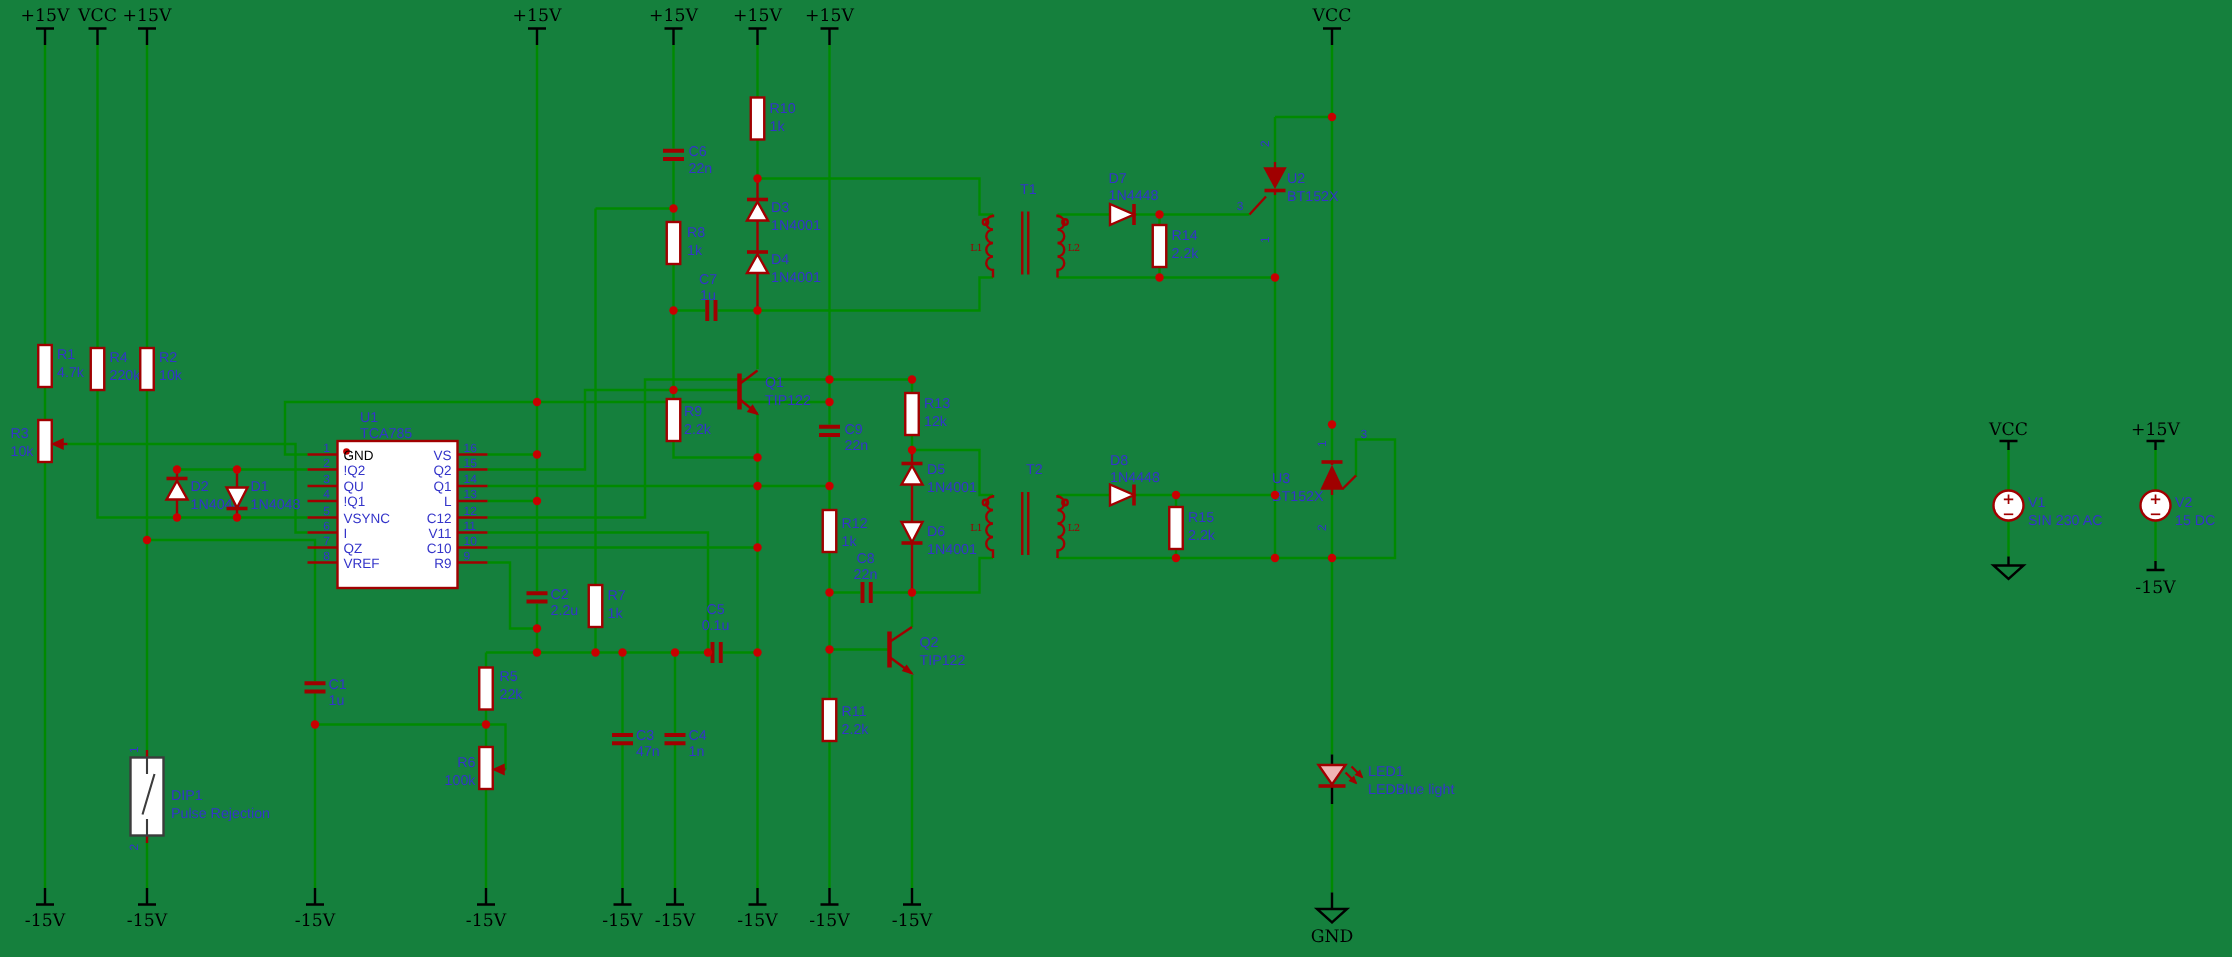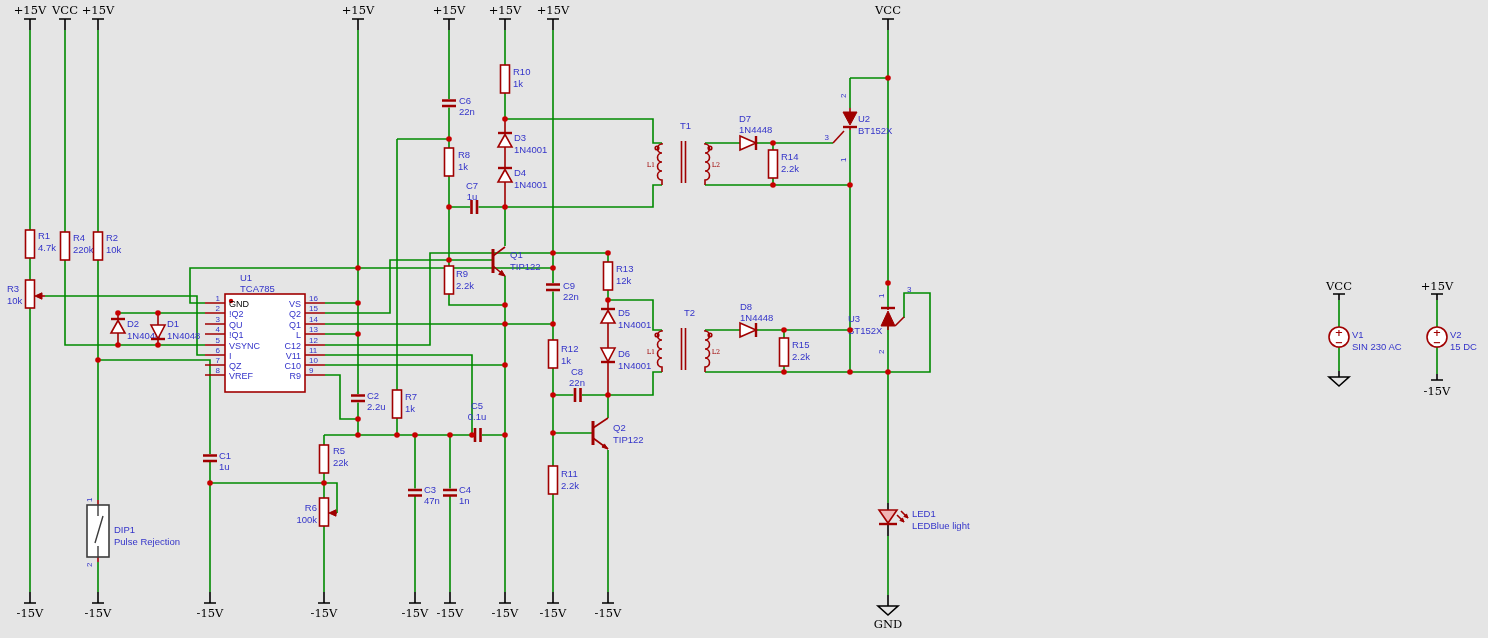--- a/index.html
+++ b/index.html
@@ -1,16 +1,16 @@
 <!DOCTYPE html>
 <html><head>
 <meta charset="utf-8">
 <style>
   html,body{margin:0;padding:0;background:#fff;}
-  .canvas{width:1488px;height:638px;position:relative;background:#e5e5e5;}
+  .canvas{width:1488px;height:638px;position:relative;background:#15803d;}
   .wire{stroke:#008a00;stroke-width:1.6;fill:none}
   .blk{stroke:#000;stroke-width:1.6;fill:none}
   .cmp{stroke:#a00000;stroke-width:1.6;fill:none}
   .cmpw{stroke:#a00000;stroke-width:1.6;fill:#fff}
   .cmpf{fill:#a00000;stroke:#a00000;stroke-width:1}
   .plate{stroke:#a00000;stroke-width:2.6;fill:none}
   .bar{stroke:#a00000;stroke-width:2.4;fill:none}
   .dot{fill:#c80000;stroke:none}
   .lbl{fill:#3434c9;font:9.5px "Liberation Sans",sans-serif}
   .pn{fill:#3434c9;font:9px "Liberation Sans",sans-serif}

